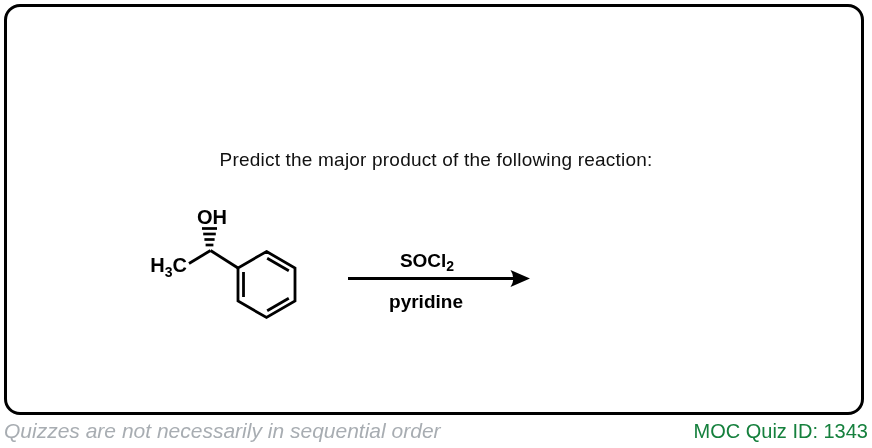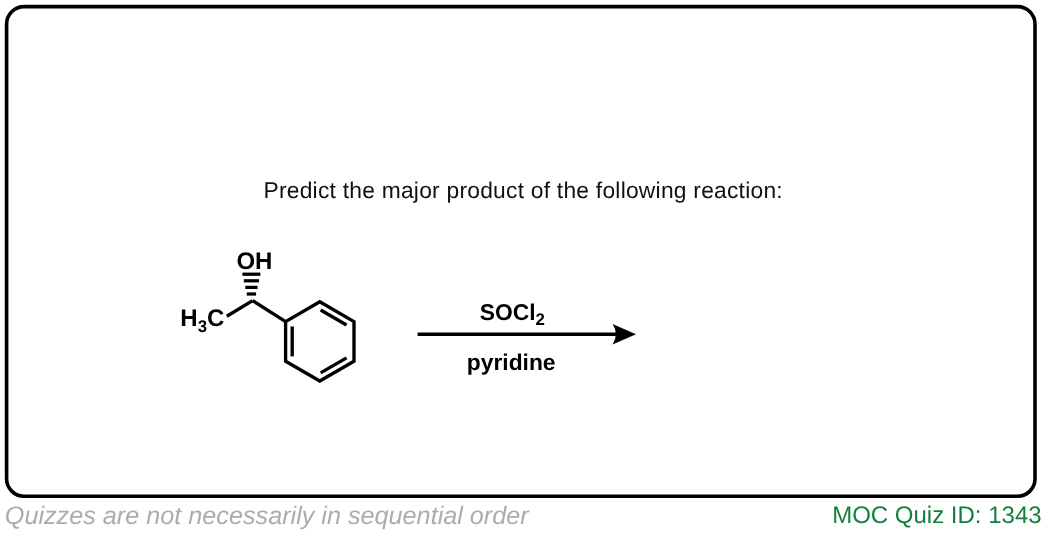--- a/index.html
+++ b/index.html
@@ -43,21 +43,21 @@
     width: 872px;
     height: 448px;
   }
   .footer {
     position: absolute;
     left: 4px;
     top: 419px;
     width: 864px;
     display: flex;
     justify-content: space-between;
-    align-items: flex-start;
+    align-items: flex-end;
   }
   .footer-note {
     font-size: 21px;
     font-style: italic;
     color: #a8adb2;
   }
   .quiz-id {
     font-size: 20px;
     color: #15803d;
   }

